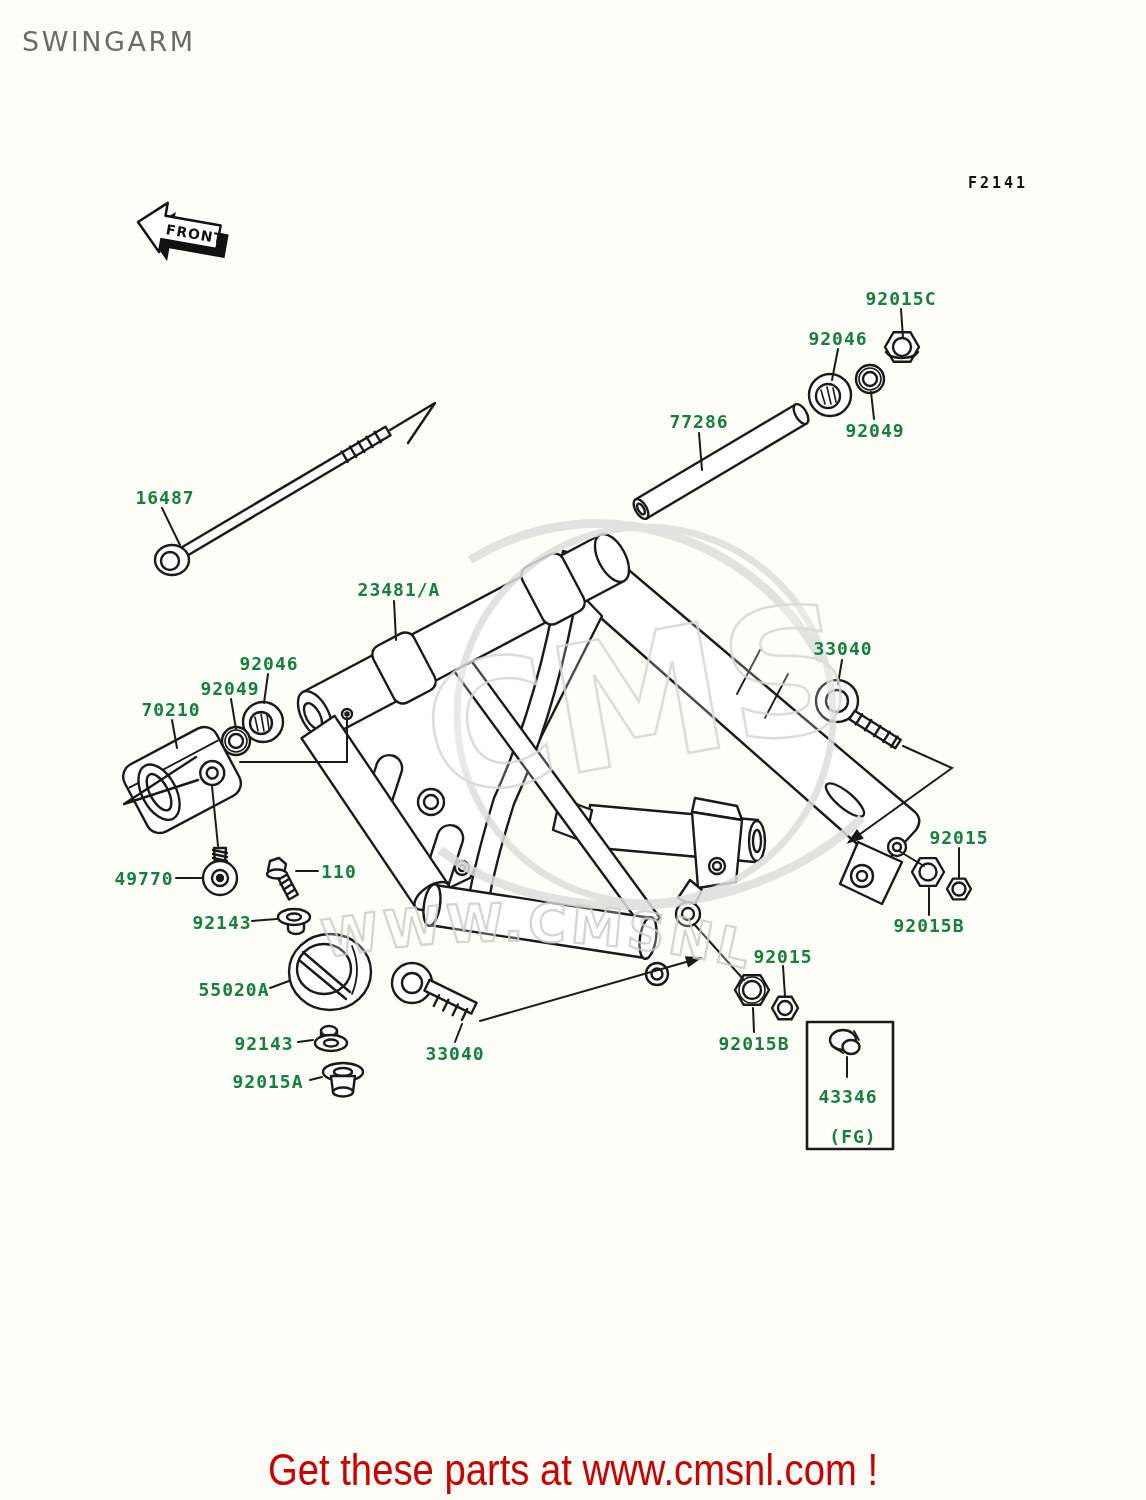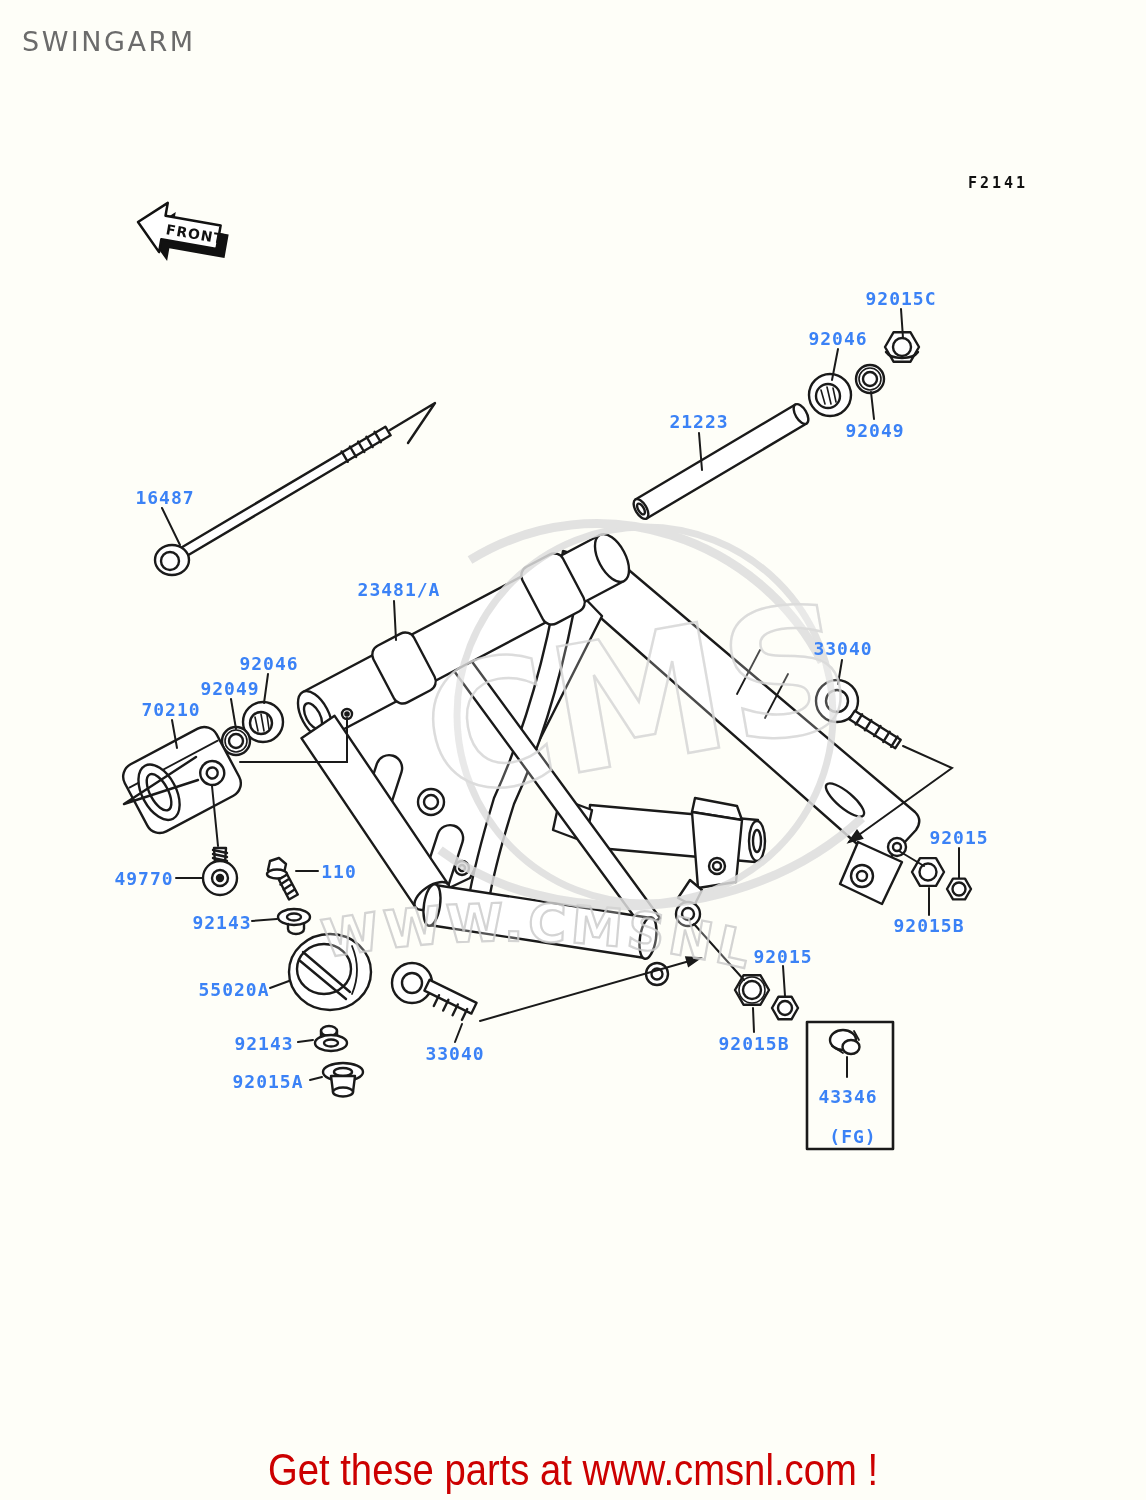--- a/index.html
+++ b/index.html
@@ -5,21 +5,21 @@
   html,body{margin:0;padding:0;background:#ffffff;}
   .page{position:relative;width:1146px;height:1500px;background:#fefef8;overflow:hidden;
         font-family:"DejaVu Sans",sans-serif;}
   .title{position:absolute;left:22px;top:26px;font-size:27px;color:#6b6b6b;
          letter-spacing:2.5px;font-family:"DejaVu Sans",sans-serif;}
   .figcode{position:absolute;left:960px;top:174px;font:bold 15px "DejaVu Sans Mono",monospace;
            letter-spacing:3px;color:#111;margin-left:8px;}
   .art{position:absolute;left:0;top:0;}
   .callout{position:absolute;transform:translate(-50%,-50%);
            font:bold 18px "DejaVu Sans Mono",monospace;letter-spacing:1px;
-           color:#3b82f6;white-space:nowrap;}
+           color:#15803d;white-space:nowrap;}
   .banner{position:absolute;left:0;top:1444px;width:1146px;text-align:center;
           font-size:45px;color:#cc0000;font-family:"Liberation Sans",sans-serif;
           transform:scaleX(0.85);transform-origin:50% 50%;}
 </style>
 </head>
 <body>
 
 <div class="page">
 
   <div class="title">SWINGARM</div>
@@ -308,21 +308,21 @@
       <text x="648" y="760" text-anchor="middle" font-family="DejaVu Sans, sans-serif" font-size="175" font-weight="bold" transform="rotate(-10 648 760)" fill="rgba(255,255,255,0.25)" stroke="#d7d7d7" stroke-width="2.5">CMS</text>
       <path id="wmArc" d="M 325 958 Q 545 918 760 972" fill="none" stroke="none"></path>
       <text font-family="DejaVu Sans, sans-serif" font-size="52" font-weight="bold" letter-spacing="4" fill="rgba(255,255,255,0.3)" stroke="#cdcdcd" stroke-width="2.2">
         <textPath href="#wmArc">WWW.CMSNL.COM</textPath>
       </text>
     </g>
   </svg>
 
   <div class="callout" style="left:901px;top:298px">92015C</div>
   <div class="callout" style="left:838px;top:338px">92046</div>
-  <div class="callout" style="left:699px;top:421px">21223</div>
+  <div class="callout" style="left:699px;top:421px">77286</div>
   <div class="callout" style="left:875px;top:430px">92049</div>
   <div class="callout" style="left:165px;top:497px">16487</div>
   <div class="callout" style="left:399px;top:589px">23481/A</div>
   <div class="callout" style="left:843px;top:648px">33040</div>
   <div class="callout" style="left:269px;top:663px">92046</div>
   <div class="callout" style="left:230px;top:688px">92049</div>
   <div class="callout" style="left:171px;top:709px">70210</div>
   <div class="callout" style="left:959px;top:837px">92015</div>
   <div class="callout" style="left:144px;top:878px">49770</div>
   <div class="callout" style="left:339px;top:871px">110</div>

